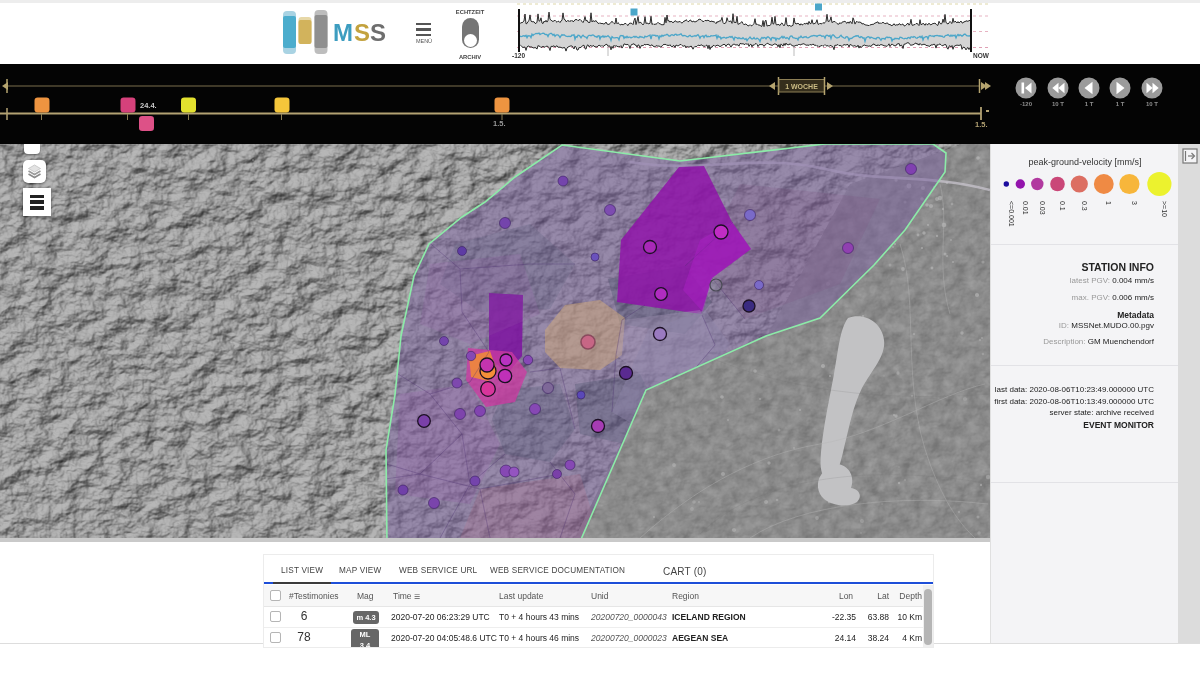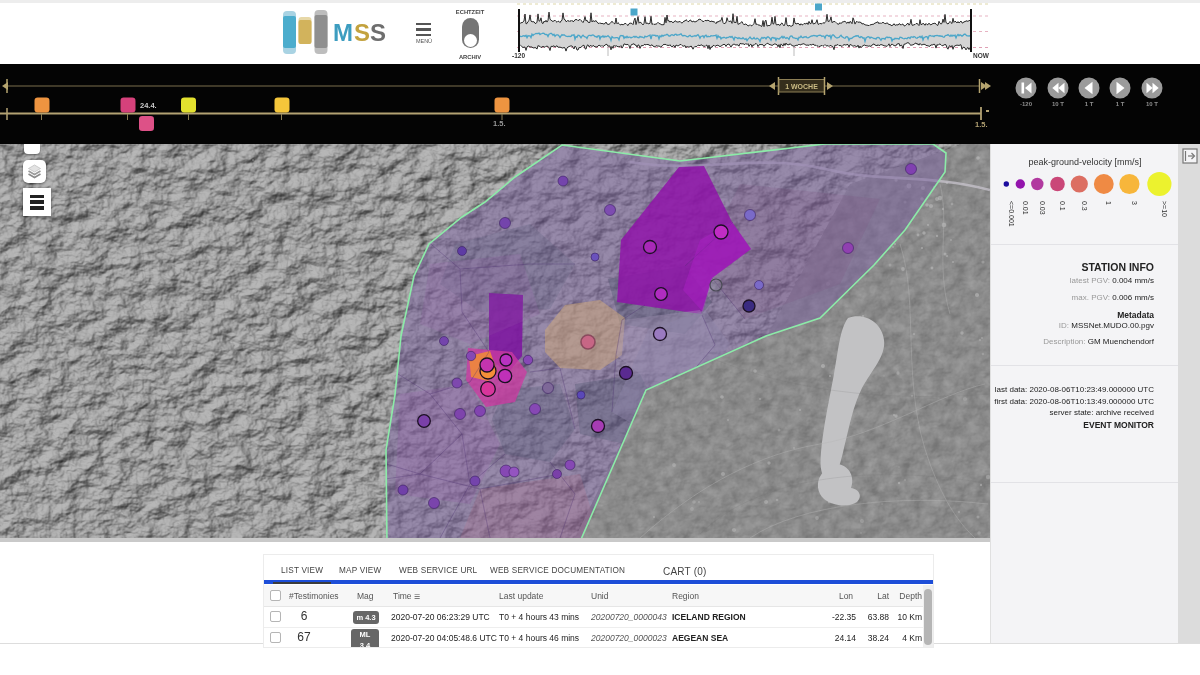--- a/index.html
+++ b/index.html
@@ -446,21 +446,21 @@
   <rect x="1" y="1" width="14" height="14" fill="#f4f4f6" stroke="#777" stroke-width="1.2"></rect>
   <line x1="3.5" y1="3" x2="3.5" y2="13" stroke="#777" stroke-width="1.2"></line>
   <line x1="6" y1="8" x2="12" y2="8" stroke="#777" stroke-width="1.2"></line>
   <path d="M9.5 5 L12.5 8 L9.5 11" fill="none" stroke="#777" stroke-width="1.2"></path>
 </svg>
 
 <div class="abs" style="left:0;top:643px;width:1200px;height:1px;background:#dddddd;"></div>
 
 <div class="abs" style="left:263px;top:554px;width:671px;height:94px;background:#ffffff;border:1px solid #ececec;overflow:hidden;font-family:'Liberation Sans',sans-serif;">
 
-  <div class="abs" style="left:0;top:0;width:669px;height:29px;border-bottom:4px solid #1d4ed8;background:#fff;">
+  <div class="abs" style="left:0;top:0;width:669px;height:29px;border-bottom:2px solid #1d4ed8;background:#fff;">
     <div class="abs" style="left:17px;top:10.5px;font-size:8.2px;color:#444;letter-spacing:0.2px;">LIST VIEW</div>
     <div class="abs" style="left:9px;top:27px;width:58px;height:2px;background:#3c3c3c;"></div>
     <div class="abs" style="left:75px;top:10.5px;font-size:8.2px;color:#444;letter-spacing:0.2px;">MAP VIEW</div>
     <div class="abs" style="left:135px;top:10.5px;font-size:8.2px;color:#444;letter-spacing:0.2px;">WEB SERVICE URL</div>
     <div class="abs" style="left:226px;top:10.5px;font-size:8.2px;color:#444;letter-spacing:0.2px;">WEB SERVICE DOCUMENTATION</div>
     <div class="abs" style="left:383px;top:10.5px;font-size:10px;color:#444;letter-spacing:0.2px;padding-left:16px;">CART (0)</div>
   </div>
 
   <div class="abs" style="left:0;top:30px;width:659px;height:22px;background:#f7f7f7;border-bottom:1px solid #e6e6e6;color:#555;font-size:8.5px;">
     <div class="abs" style="left:6px;top:5px;width:11px;height:11px;border:1px solid #b5b5b5;border-radius:2px;background:#fff;"></div>
@@ -483,21 +483,21 @@
     <div class="abs" style="left:235px;top:5px;">T0 + 4 hours 43 mins</div>
     <div class="abs" style="left:327px;top:5px;font-style:italic;color:#555;">20200720_0000043</div>
     <div class="abs" style="left:408px;top:5px;font-weight:bold;">ICELAND REGION</div>
     <div class="abs" style="left:552px;top:5px;width:40px;text-align:right;">-22.35</div>
     <div class="abs" style="left:595px;top:5px;width:30px;text-align:right;">63.88</div>
     <div class="abs" style="left:624px;top:5px;width:34px;text-align:right;">10 Km</div>
   </div>
 
   <div class="abs" style="left:0;top:73px;width:659px;height:21px;font-size:8.5px;color:#222;">
     <div class="abs" style="left:6px;top:4px;width:11px;height:11px;border:1px solid #b5b5b5;border-radius:2px;"></div>
-    <div class="abs" style="left:25px;top:2px;width:30px;text-align:center;font-size:12px;color:#333;">67</div>
+    <div class="abs" style="left:25px;top:2px;width:30px;text-align:center;font-size:12px;color:#333;">78</div>
     <div class="abs" style="left:87px;top:1px;width:28px;height:24px;background:#666;border-radius:3px;color:#fff;font-size:7.5px;font-weight:bold;text-align:center;line-height:11px;">ML<br>3.4</div>
     <div class="abs" style="left:127px;top:5px;">2020-07-20 04:05:48.6 UTC</div>
     <div class="abs" style="left:235px;top:5px;">T0 + 4 hours 46 mins</div>
     <div class="abs" style="left:327px;top:5px;font-style:italic;color:#555;">20200720_0000023</div>
     <div class="abs" style="left:408px;top:5px;font-weight:bold;">AEGEAN SEA</div>
     <div class="abs" style="left:552px;top:5px;width:40px;text-align:right;">24.14</div>
     <div class="abs" style="left:595px;top:5px;width:30px;text-align:right;">38.24</div>
     <div class="abs" style="left:624px;top:5px;width:34px;text-align:right;">4 Km</div>
   </div>
 

